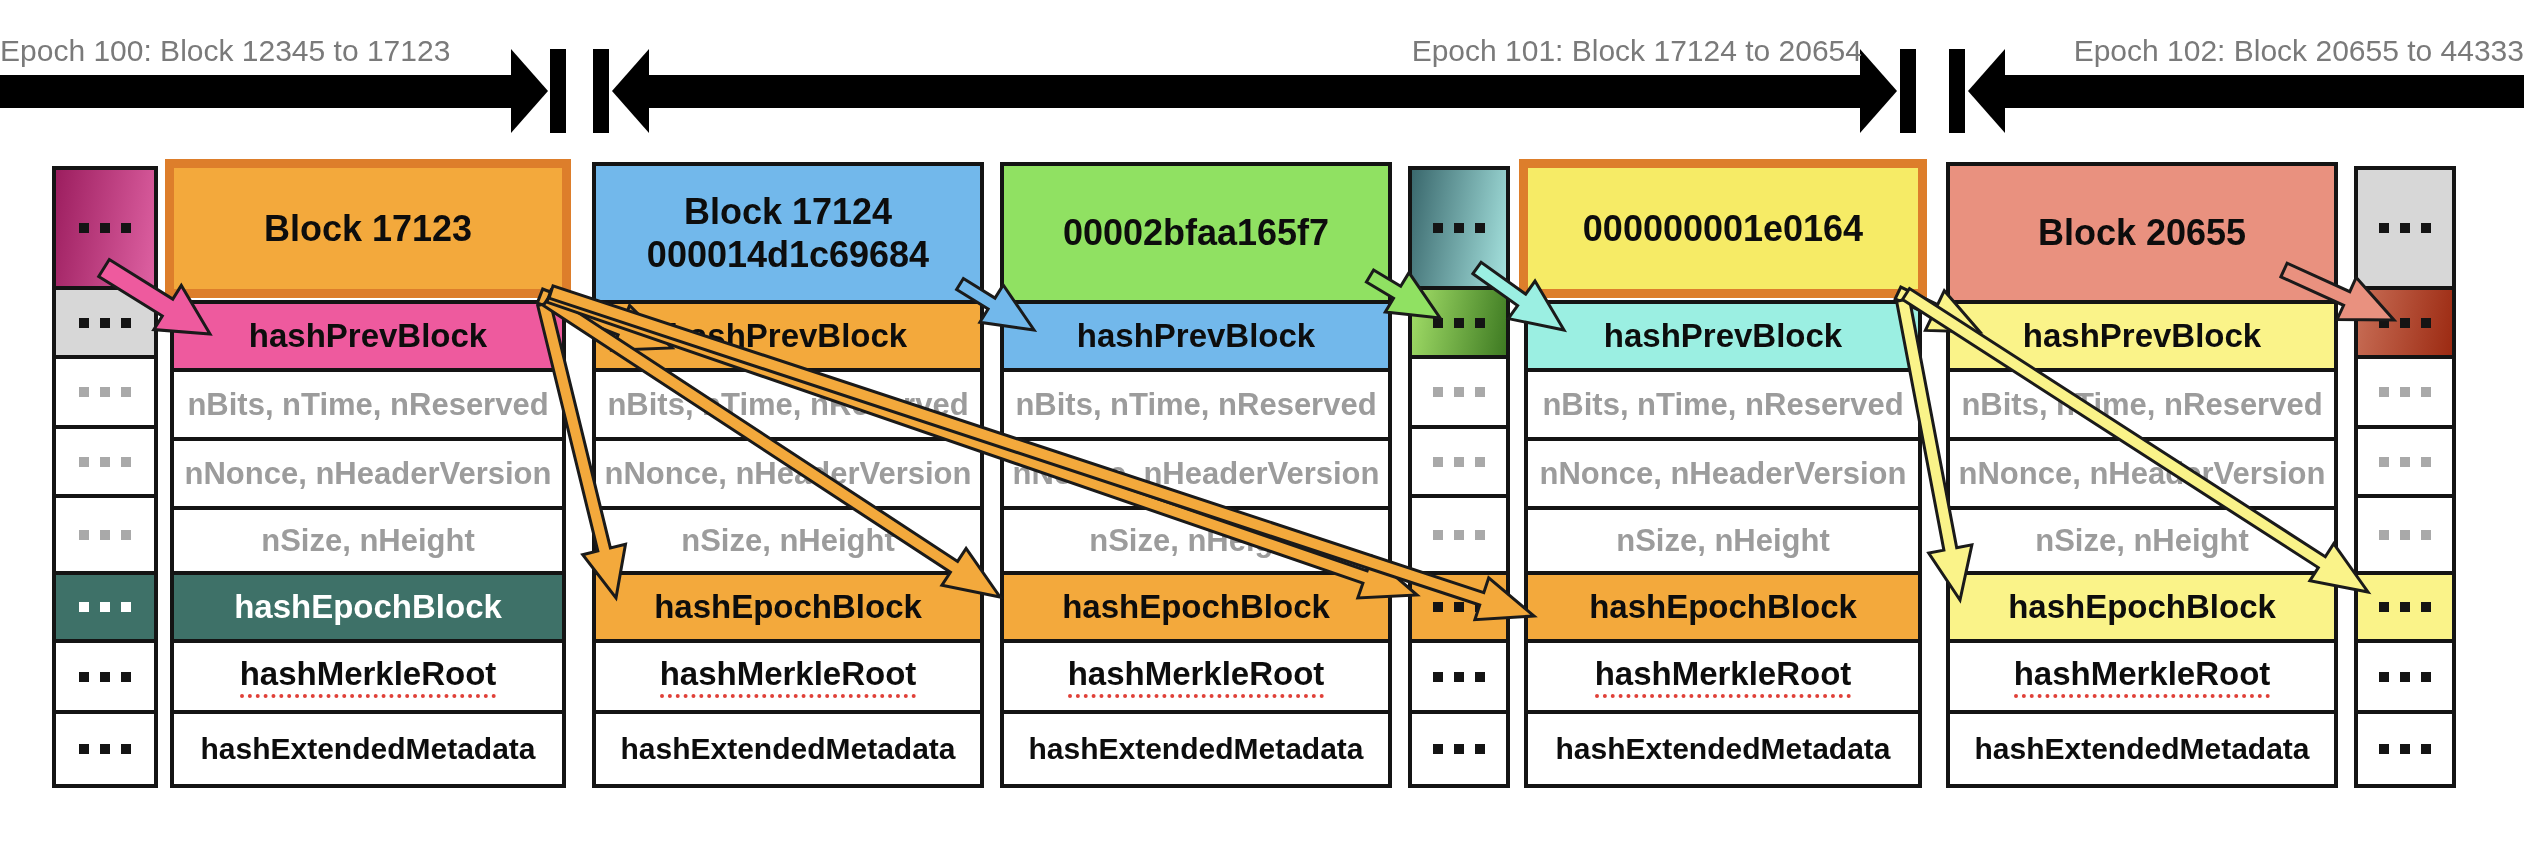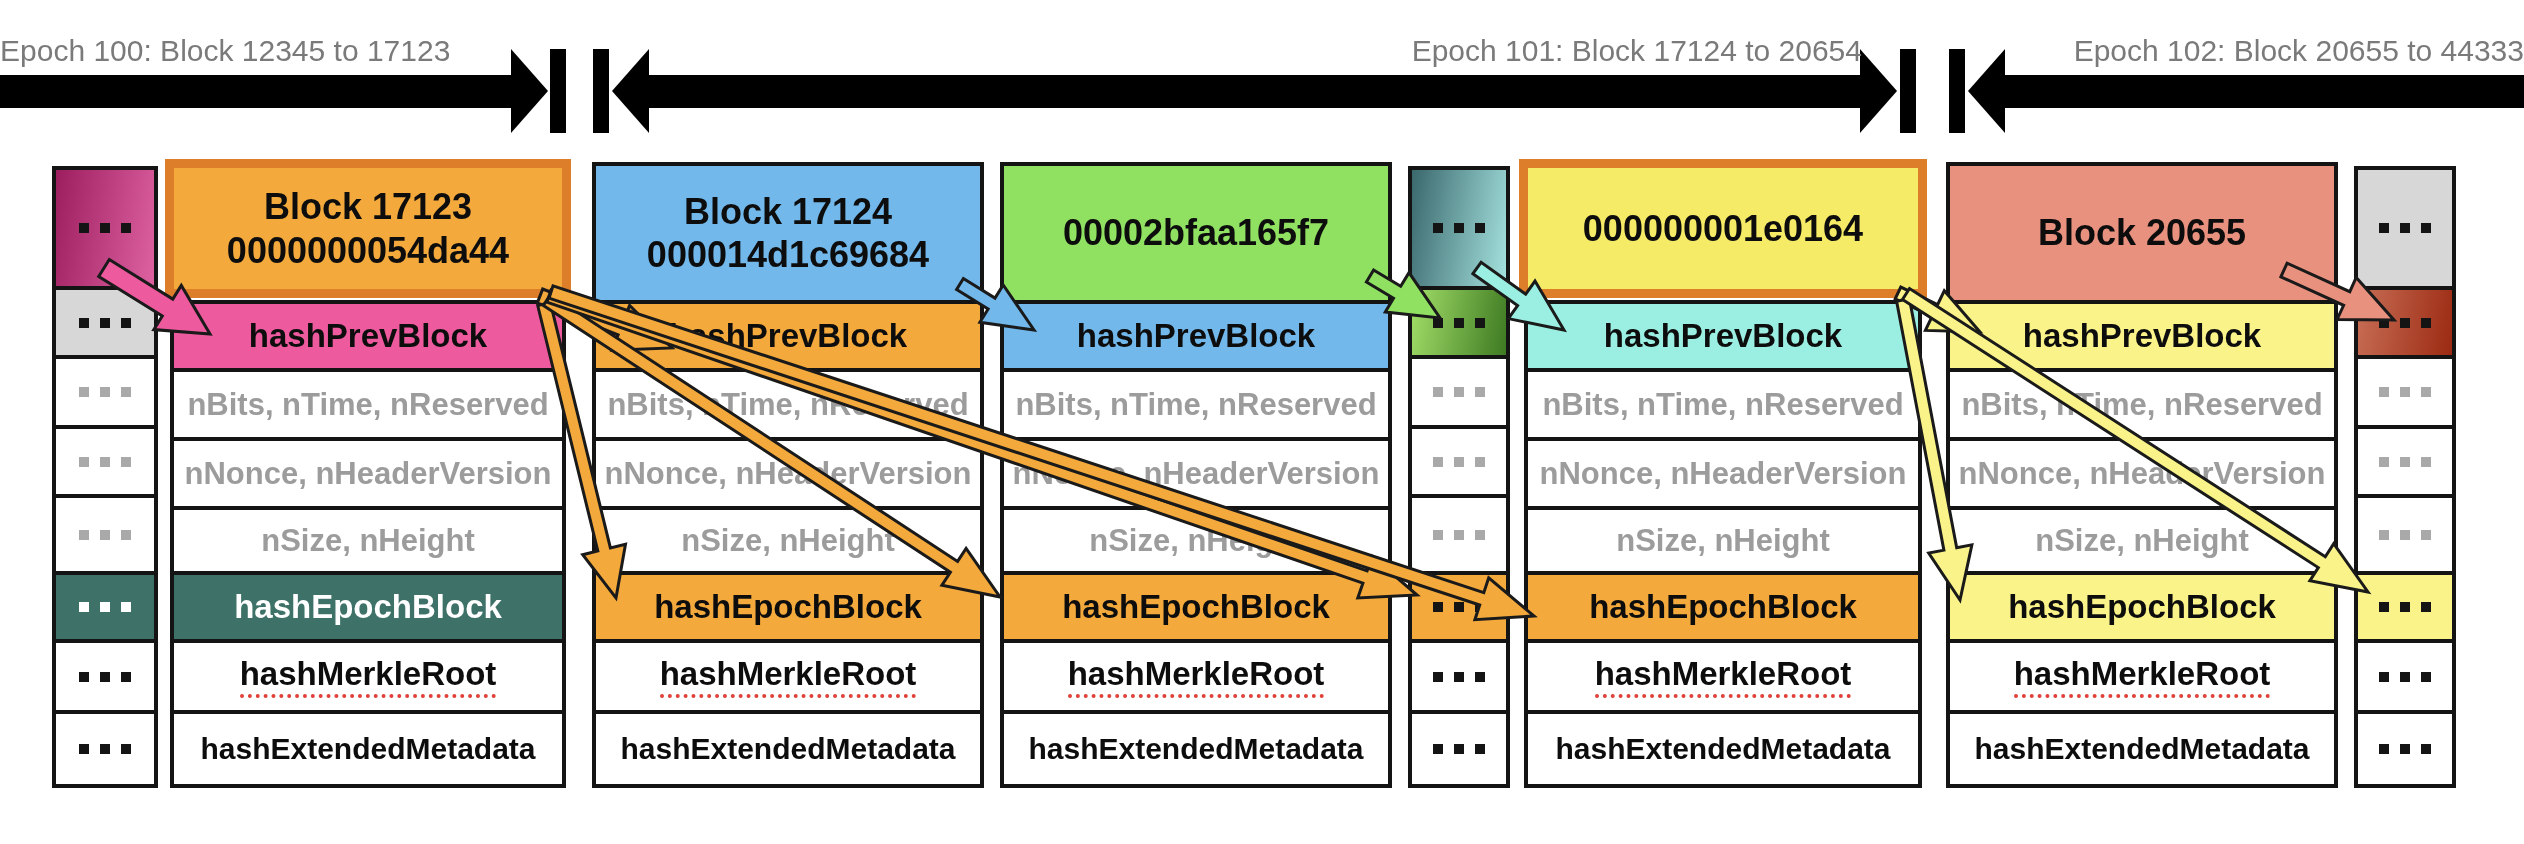--- a/index.html
+++ b/index.html
@@ -107,21 +107,20 @@
       <div class="cell" style="left: 52px; top: 710px; width: 106px; height: 78px; background: rgb(255, 255, 255);">
         <span class="dots" aria-label="..." style="color: rgb(20, 20, 20);">
           <i style="background: currentcolor;"></i>
           <i style="background: currentcolor;"></i>
           <i style="background: currentcolor;"></i>
         </span>
       </div>
       <div class="cell epochhdr" style="left: 165px; top: 159px; width: 406px; height: 139px; background: rgb(243, 169, 60);">
         <div class="hdr">
           <span>Block 17123</span>
-          <span>0000000054da44</span>
         </div>
       </div>
       <div class="cell" style="left: 170px; top: 300px; width: 396px; height: 72px; background: rgb(238, 90, 158);">
         <span class="lab">hashPrevBlock</span>
       </div>
       <div class="cell" style="left: 170px; top: 368px; width: 396px; height: 73px; background: rgb(255, 255, 255);">
         <span class="lab gray">nBits, nTime, nReserved</span>
       </div>
       <div class="cell" style="left: 170px; top: 437px; width: 396px; height: 73px; background: rgb(255, 255, 255);">
         <span class="lab gray">nNonce, nHeaderVersion</span>

